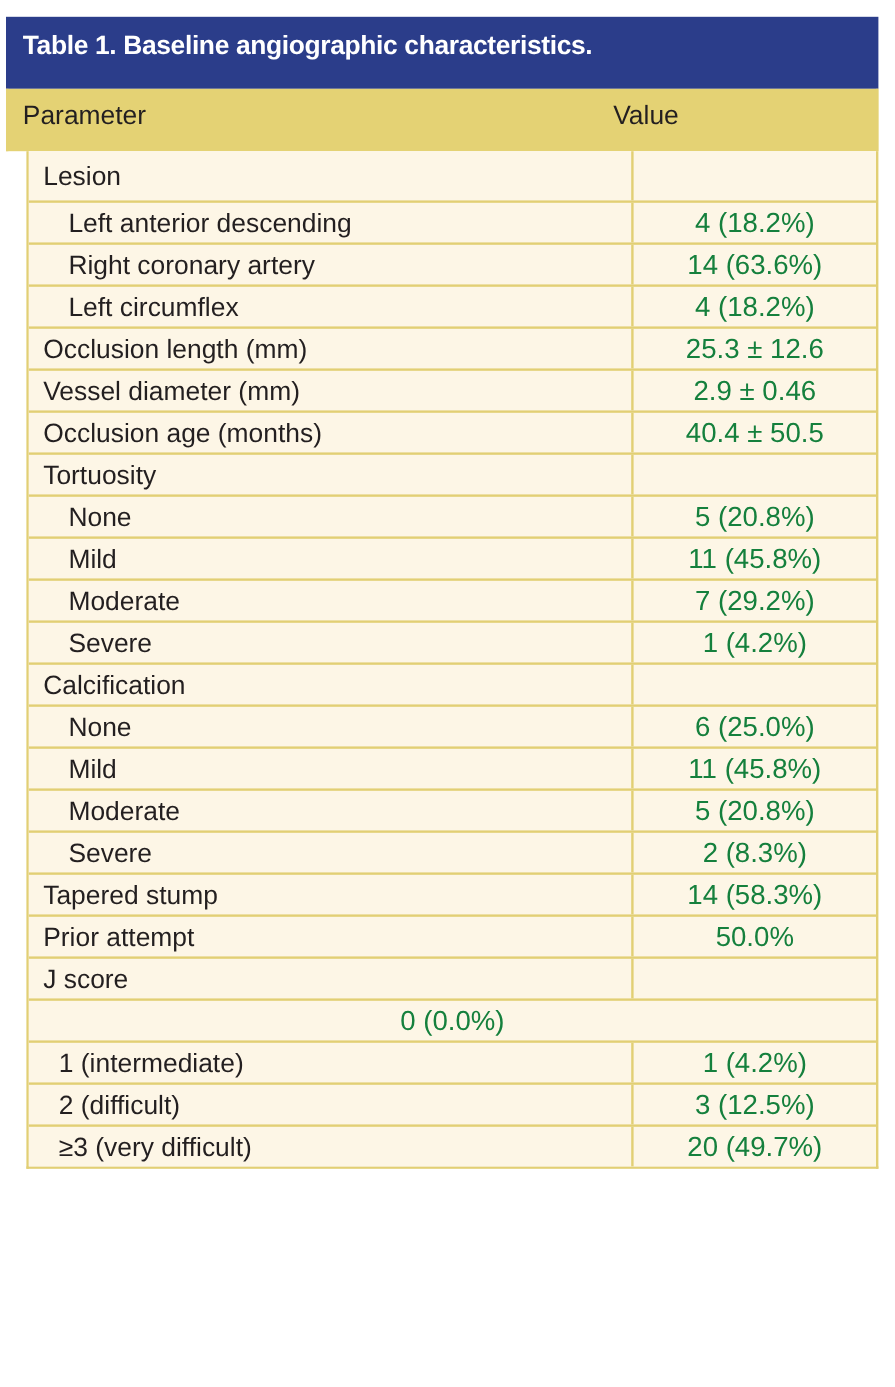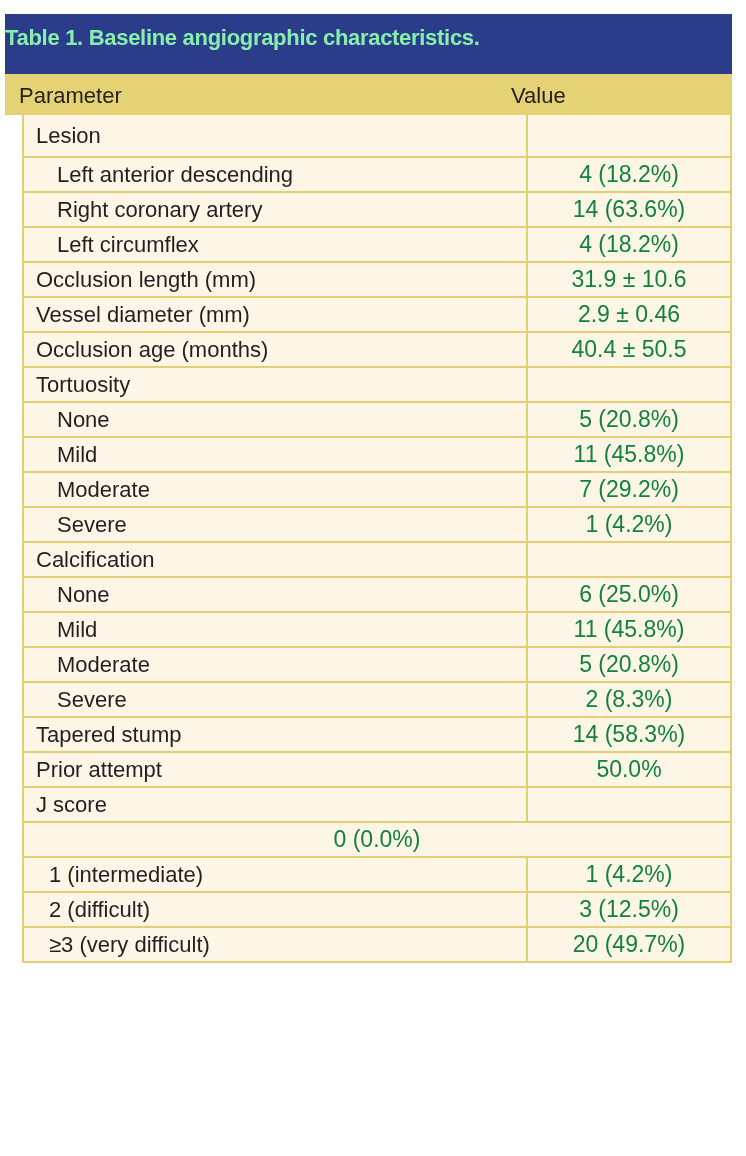--- a/index.html
+++ b/index.html
@@ -1,19 +1,19 @@
 <!DOCTYPE html>
 <html><head>
 <meta charset="utf-8">
 <style>
   html, body { margin:0; padding:0; background:#ffffff; }
   body { width:746px; height:1156px; position:relative; font-family:"Liberation Sans", "DejaVu Sans", sans-serif; }
   .tbl { position:absolute; left:5px; top:14px; width:727px; }
-  .title { background:#2b3d8a; color:#86efac; height:60px; line-height:48px; font-size:22px; font-weight:bold; letter-spacing:-0.3px; box-sizing:border-box; }
-  .hdr { display:flex; background:#e4d274; height:41px; border-left:2px solid #e4d274; border-right:2px solid #e4d274; box-sizing:border-box; }
+  .title { background:#2b3d8a; color:#ffffff; height:60px; line-height:48px; padding-left:14px; font-size:22px; font-weight:bold; letter-spacing:-0.3px; box-sizing:border-box; }
+  .hdr { display:flex; background:#e4d274; height:52px; border-left:2px solid #e4d274; border-right:2px solid #e4d274; box-sizing:border-box; }
   .hdr .c1 { width:504px; padding-left:12px; line-height:44px; font-size:22px; color:#231f20; box-sizing:border-box; }
   .hdr .c2 { flex:1; line-height:44px; font-size:22px; color:#231f20; }
   .rows { border:2px solid #e2cf74; border-top:none;margin-left:17px; }
   .row { display:flex; height:35px; background:#fdf6e6; border-top:2px solid #e2cf74; box-sizing:border-box; }
   .row:first-child { border-top:none; height:41.2px; }
   .row .c1 { width:504px; border-right:2px solid #e2cf74; box-sizing:border-box; padding-left:12px; font-size:22px; color:#231f20; display:flex; align-items:center; }
   .row .c1.ind1 { padding-left:33px; }
   .row .c1.ind2 { padding-left:25px; }
   .row .c2 { flex:1; display:flex; align-items:center; justify-content:center; font-size:23px; color:#15803d;text-align:right; }
 </style>
@@ -38,21 +38,21 @@
       <div class="row">
         <div class="c1 ind1">Right coronary artery</div>
         <div class="c2">14 (63.6%)</div>
       </div>
       <div class="row">
         <div class="c1 ind1">Left circumflex</div>
         <div class="c2">4 (18.2%)</div>
       </div>
       <div class="row">
         <div class="c1">Occlusion length (mm)</div>
-        <div class="c2">31.9 ± 10.6</div>
+        <div class="c2">25.3 ± 12.6</div>
       </div>
       <div class="row">
         <div class="c1">Vessel diameter (mm)</div>
         <div class="c2">2.9 ± 0.46</div>
       </div>
       <div class="row">
         <div class="c1">Occlusion age (months)</div>
         <div class="c2">40.4 ± 50.5</div>
       </div>
       <div class="row">

